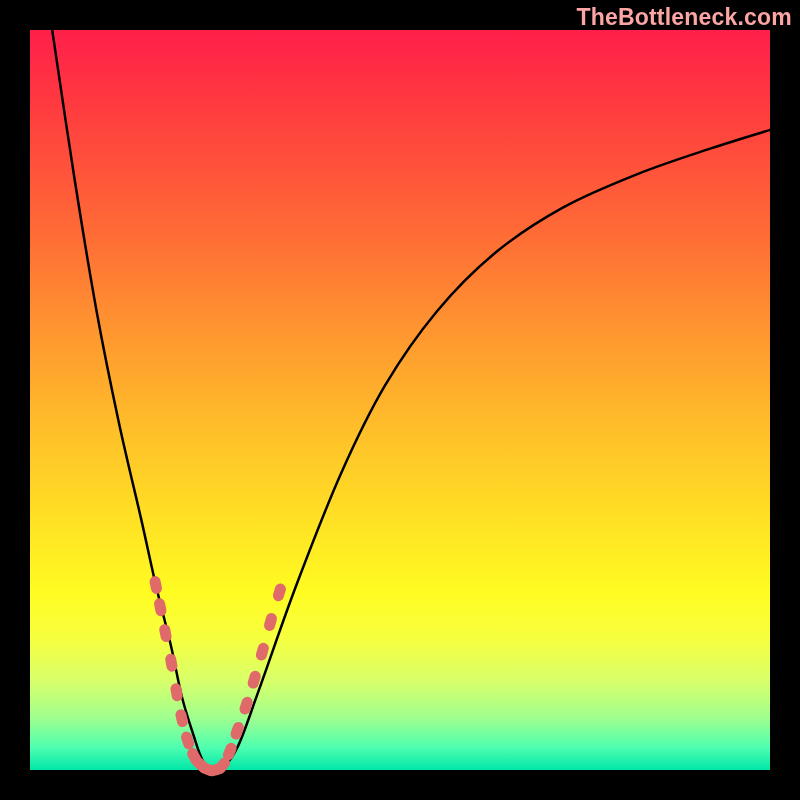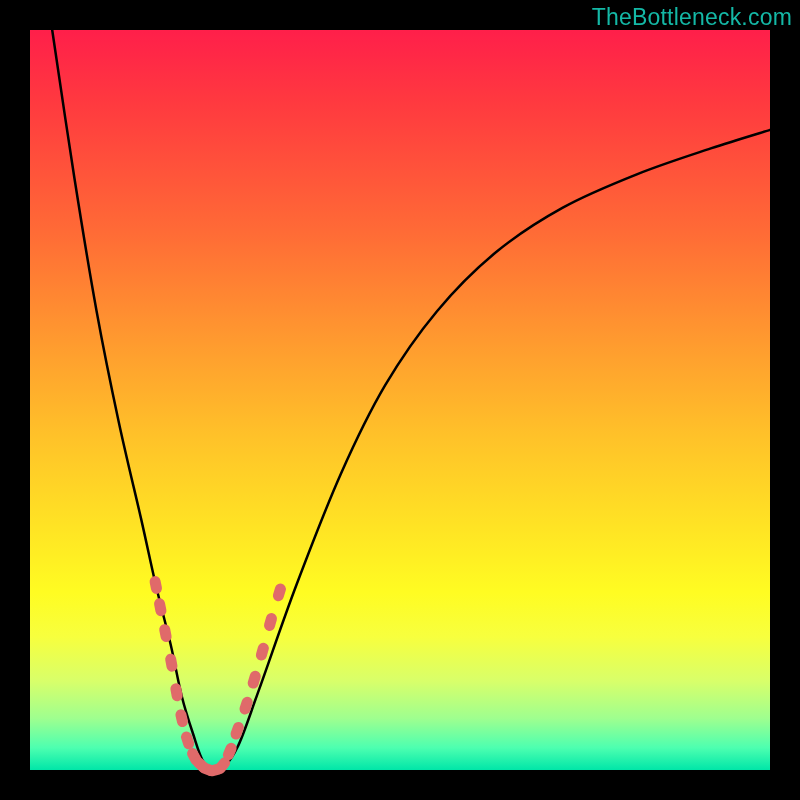--- a/index.html
+++ b/index.html
@@ -38,23 +38,23 @@
       #d8ff6a 88%,
       #9fff8f 93%,
       #4dffb0 97%,
       #00e6a8 100%
     );
   }
   .watermark {
     position: absolute;
     top: 4px;
     right: 8px;
-    color: #14b8a6;
+    color: #fca5a5;
     font-size: 23px;
-    font-weight: 400;
+    font-weight: 700;
     letter-spacing: 0.2px;
     user-select: none;
   }
   svg.overlay {
     position: absolute;
     top: 30px;
     left: 30px;
     width: 740px;
     height: 740px;
     overflow: visible;

